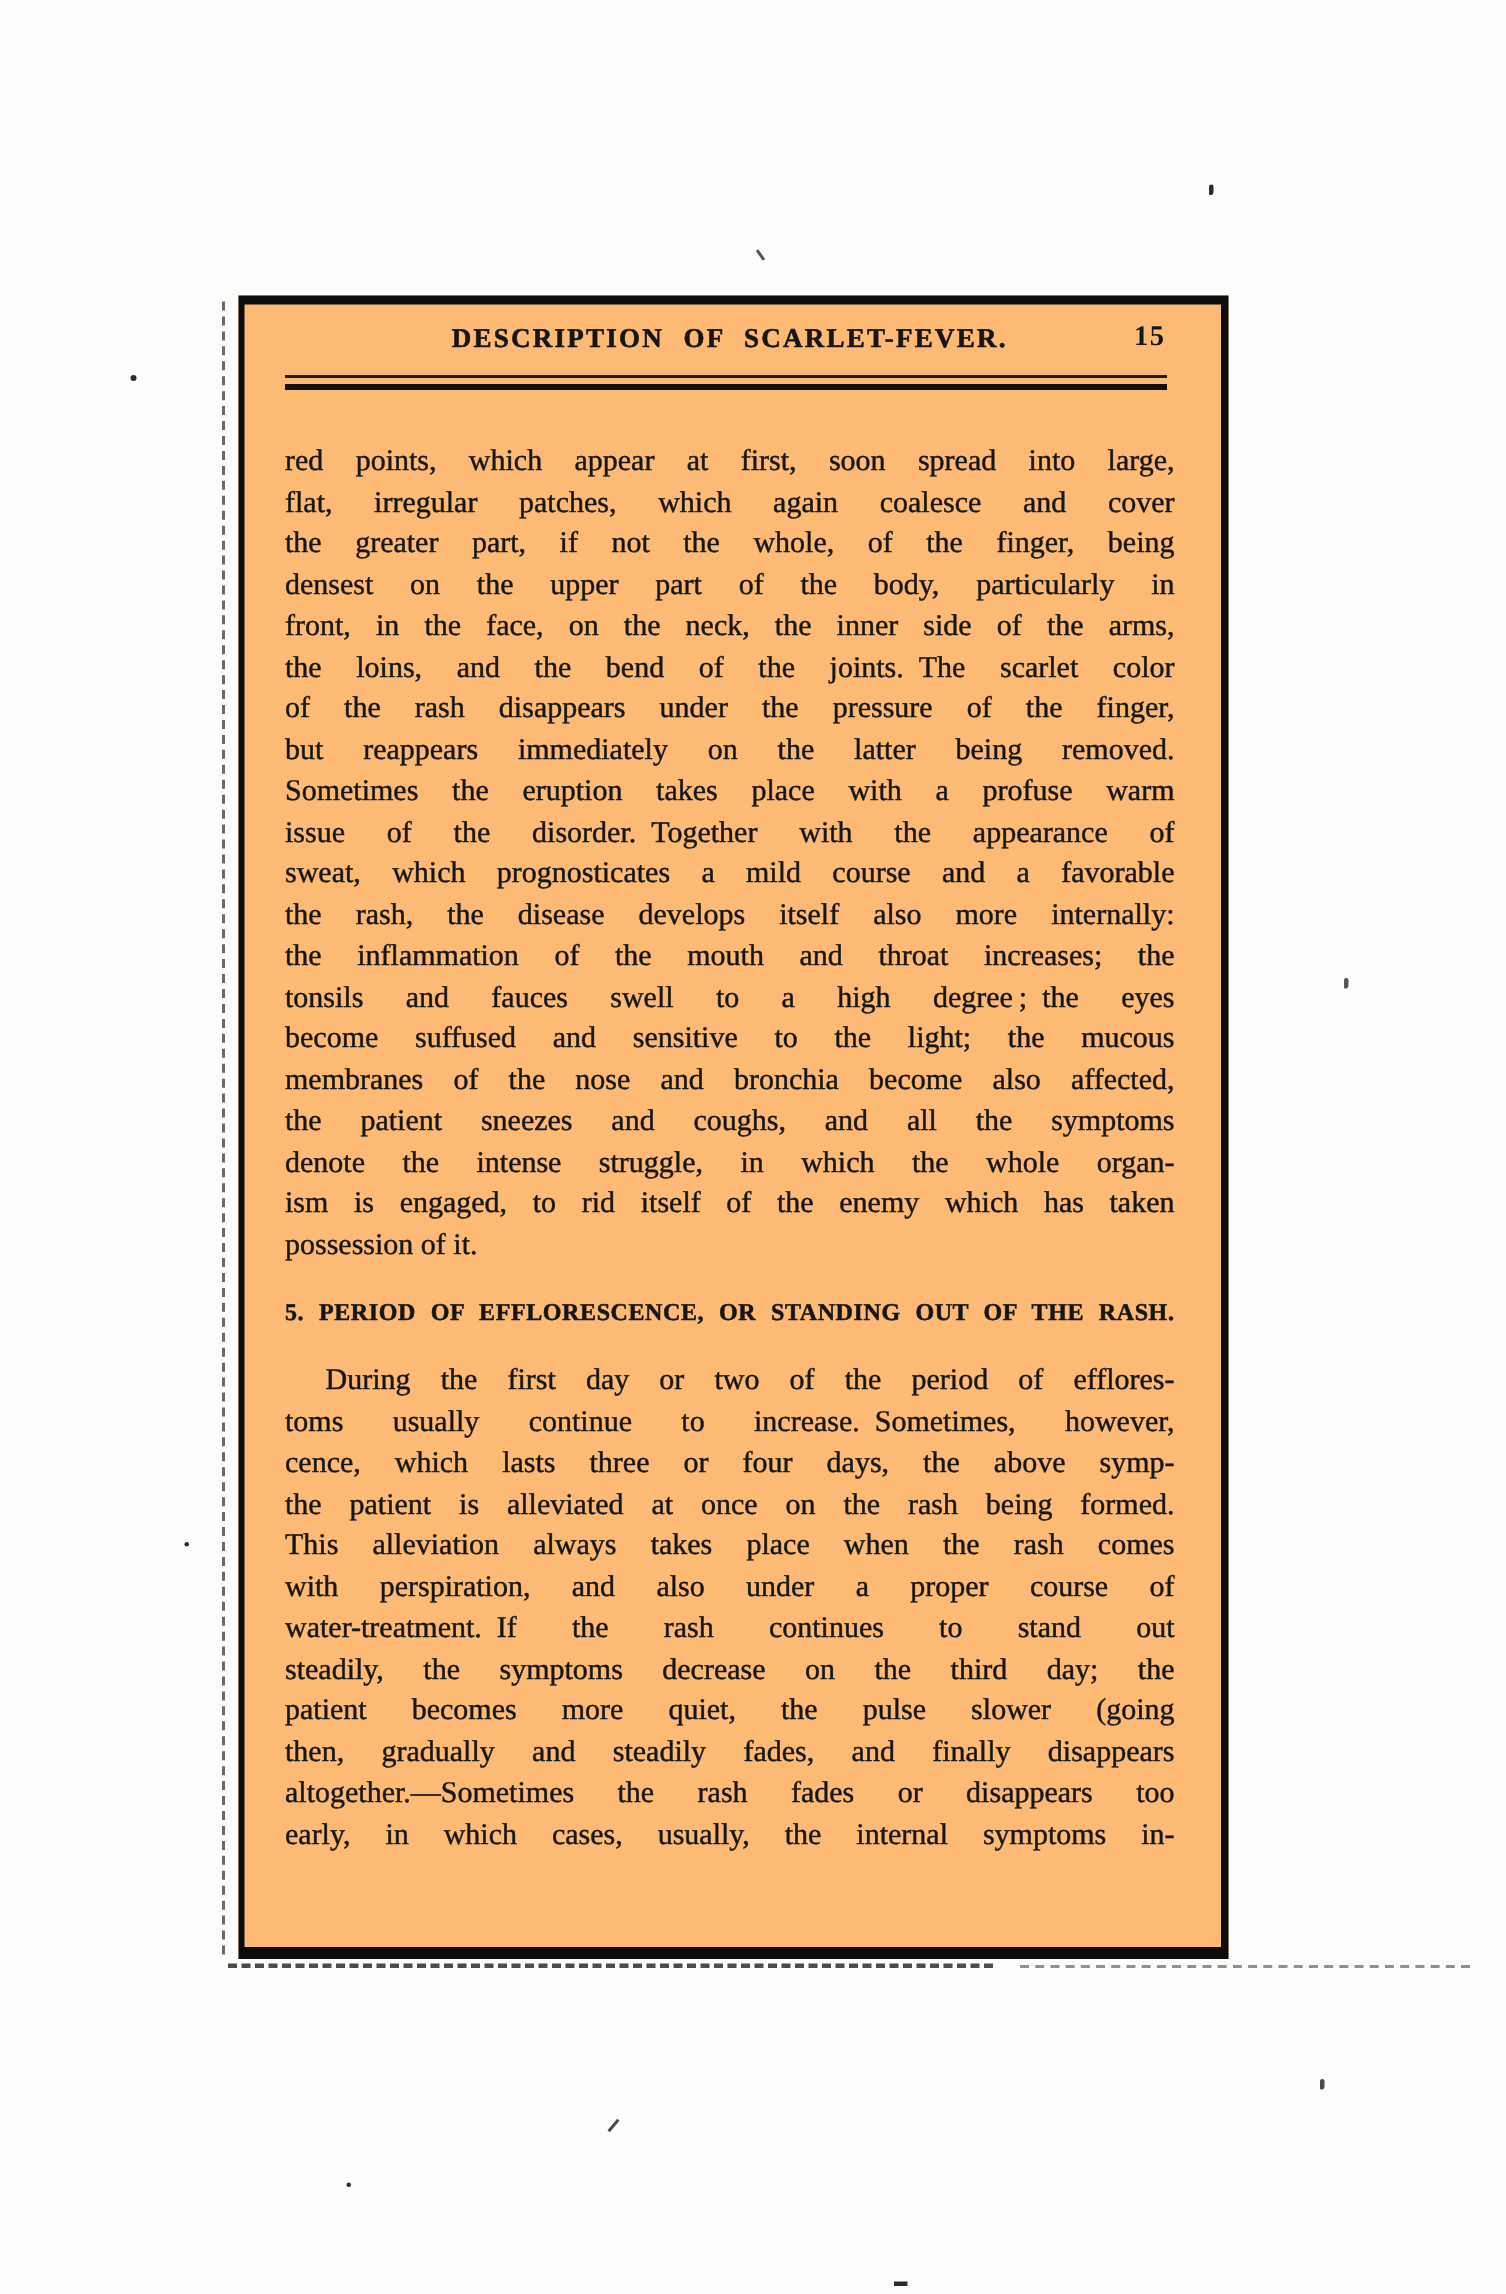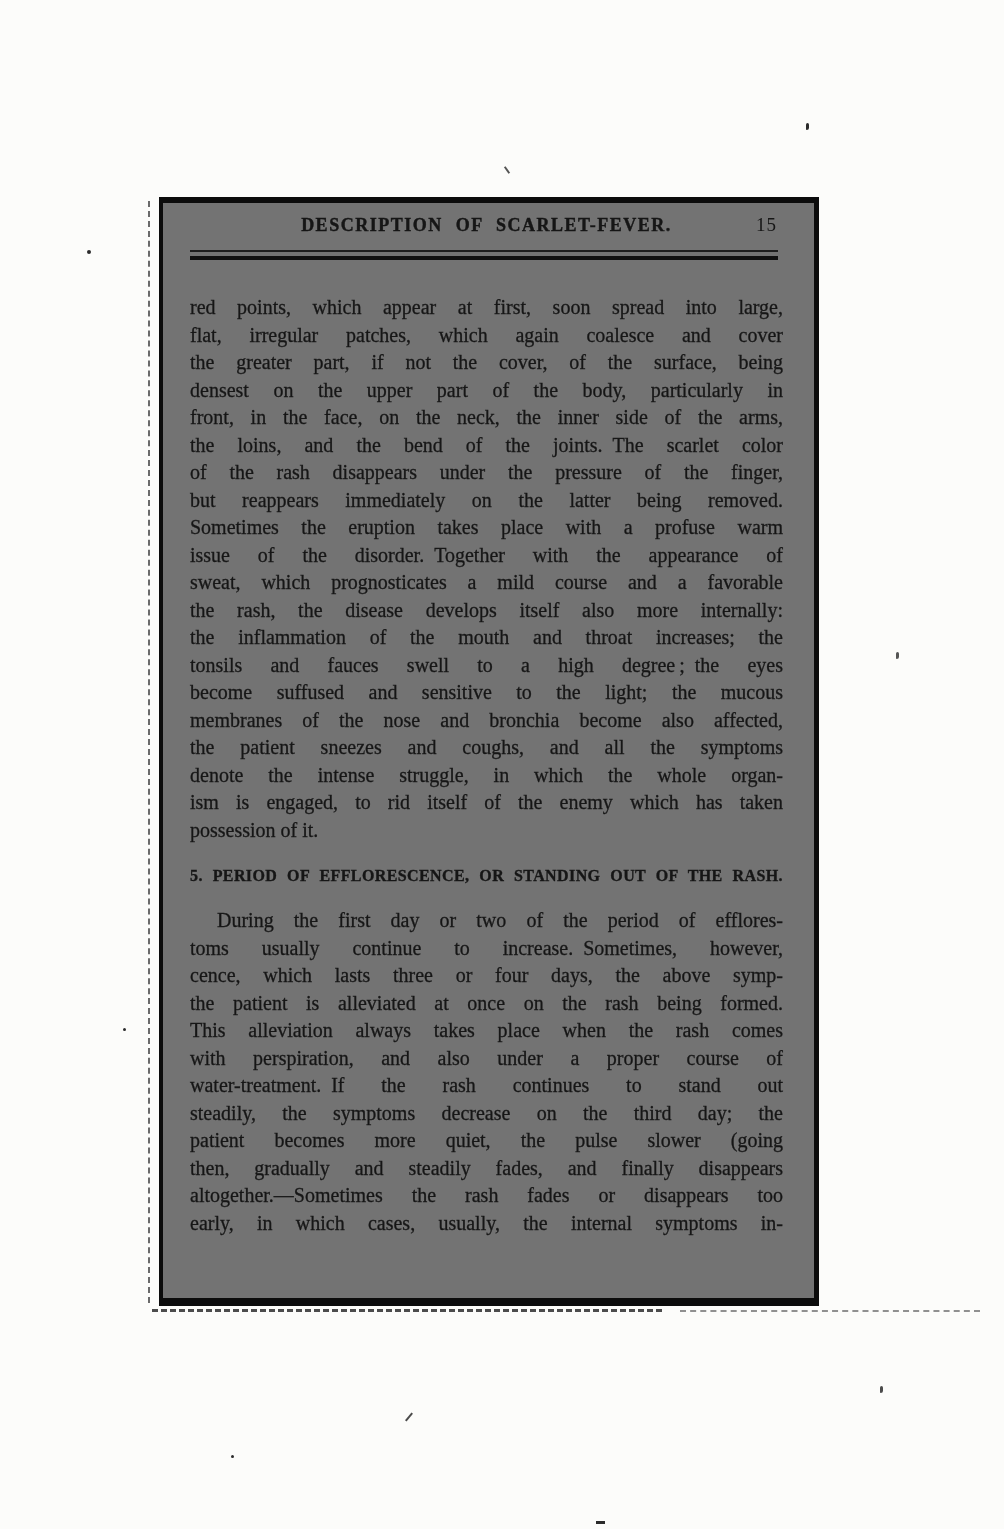--- a/index.html
+++ b/index.html
@@ -21,21 +21,21 @@
     position: absolute;
     left: 159px;
     top: 197px;
     width: 660px;
     height: 1109px;
     box-sizing: border-box;
     border: 4px solid #0c0c0c;
     border-top-width: 6px;
     border-right-width: 5px;
     border-bottom-width: 8px;
-    background: #737373;
+    background: #fdba74;
   }
   .outer-left-line {
     position: absolute;
     left: 148px;
     top: 201px;
     height: 1102px;
     width: 0;
     border-left: 2px dashed #3a3a3a;
     opacity: 0.75;
   }
@@ -74,21 +74,21 @@
     font-size: 18px;
     letter-spacing: 1.5px;
     word-spacing: 7px;
     -webkit-text-stroke: 0.4px #151515;
   }
   .running-header .pagenum {
     position: absolute;
     right: 6px;
     top: -1px;
     font-size: 19px;
-    font-weight: normal;
+    font-weight: bold;
     letter-spacing: 1px;
   }
 
   .rule {
     margin-top: 5px;
     height: 4px;
     width: 588px;
     box-sizing: content-box;
     border-top: 2px solid #1d1d1d;
     border-bottom: 4px solid #101010;
@@ -153,21 +153,21 @@
     <div class="running-header">
       <div class="title">DESCRIPTION OF SCARLET-FEVER.</div>
       <div class="pagenum">15</div>
     </div>
 
     <div class="rule"></div>
 
     <div class="para">
         <div class="text-line">red points, which appear at first, soon spread into large,</div>
         <div class="text-line">flat, irregular patches, which again coalesce and cover</div>
-        <div class="text-line">the greater part, if not the cover, of the surface, being</div>
+        <div class="text-line">the greater part, if not the whole, of the finger, being</div>
         <div class="text-line">densest on the upper part of the body, particularly in</div>
         <div class="text-line">front, in the face, on the neck, the inner side of the arms,</div>
         <div class="text-line">the loins, and the bend of the joints. The scarlet color</div>
         <div class="text-line">of the rash disappears under the pressure of the finger,</div>
         <div class="text-line">but reappears immediately on the latter being removed.</div>
         <div class="text-line">Sometimes the eruption takes place with a profuse warm</div>
         <div class="text-line">issue of the disorder. Together with the appearance of</div>
         <div class="text-line">sweat, which prognosticates a mild course and a favorable</div>
         <div class="text-line">the rash, the disease develops itself also more internally:</div>
         <div class="text-line">the inflammation of the mouth and throat increases; the</div>

